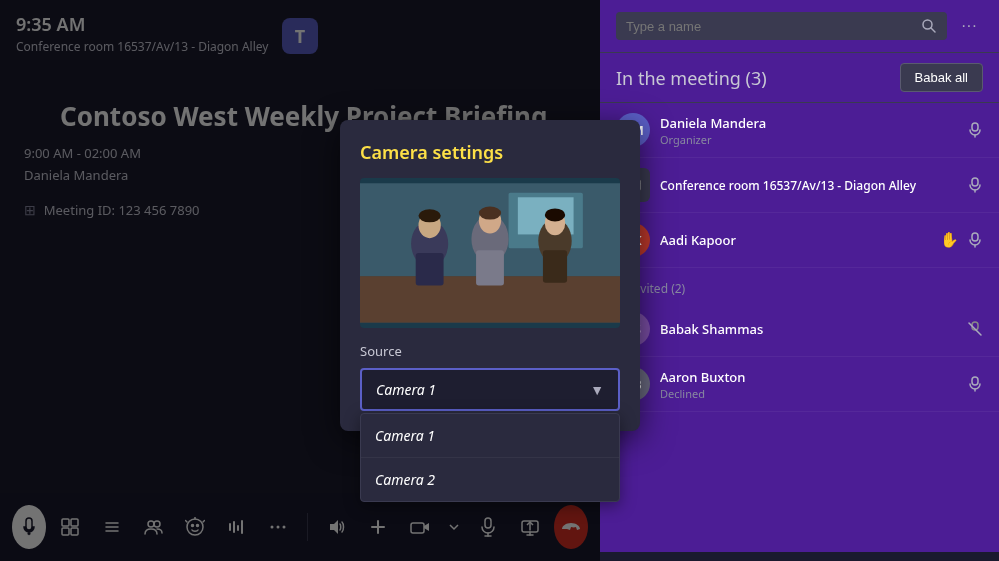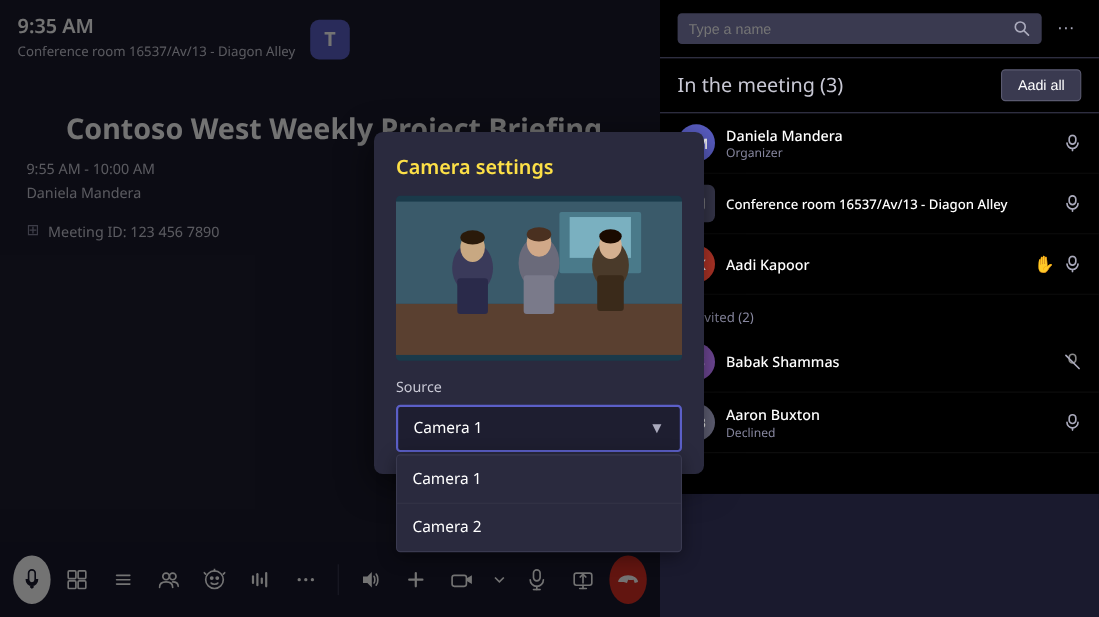--- a/index.html
+++ b/index.html
@@ -135,22 +135,22 @@
     .toolbar-btn.end-call {
       background: #d93025;
       color: #ffffff;
     }
 
     
     .right-panel {
       position: absolute;
       right: 0; top: 0;
       width: 399px;
-      height: 449px;
-      background: #000000;
+      height: 552px;
+      background: #4c1d95;
       display: flex;
       flex-direction: column;
     }
 
     .participants-header {
       padding: 12px 16px;
       display: flex;
       align-items: center;
       gap: 8px;
       border-bottom: 1px solid #3a3a50;
@@ -342,20 +342,21 @@
     }
 
     .source-label {
       color: #c8c8d4;
       font-size: 13px;
       margin-bottom: 8px;
     }
 
     .source-select-container {
       position: relative;
+      font-style: italic;
     }
 
     .source-select-box {
       width: 100%;
       background: #1e1e30;
       border: 2px solid #5b5fc7;
       border-radius: 4px;
       color: #ffffff;
       font-size: 14px;
       padding: 10px 14px;
@@ -408,21 +409,21 @@
     <div class="time">9:35 AM</div>
     <div class="room-name">Conference room 16537/Av/13 - Diagon Alley</div>
   </div>
 
   <div class="teams-logo">
     <div class="teams-icon">T</div>
   </div>
 
   <div class="meeting-info">
     <div class="meeting-title">Contoso West Weekly Project Briefing</div>
-    <div class="meeting-time">9:55 AM - 10:00 AM</div>
+    <div class="meeting-time">9:00 AM - 02:00 AM</div>
     <div class="meeting-organizer">Daniela Mandera</div>
     <div class="meeting-id">
       <span class="grid-icon">⊞</span>
       <span>Meeting ID: 123 456 7890</span>
     </div>
   </div>
 
   <div class="bottom-toolbar">
 
     <button class="toolbar-btn active-mic" title="Microphone">
@@ -553,21 +554,21 @@
           <circle cx="6.5" cy="6.5" r="4.5"></circle>
           <line x1="10" y1="10" x2="14" y2="14" stroke-linecap="round"></line>
         </svg>
       </button>
     </div>
     <button class="more-btn">···</button>
   </div>
 
   <div class="in-meeting-row">
     <span class="in-meeting-label">In the meeting (3)</span>
-    <button class="mute-all-btn">Aadi all</button>
+    <button class="mute-all-btn">Babak all</button>
   </div>
 
   <div class="participant-list">
 
     <div class="participant-item">
       <div class="participant-avatar" style="background:#5b5fc7;">DM</div>
       <div class="participant-info">
         <div class="participant-name">Daniela Mandera</div>
         <div class="participant-role">Organizer</div>
       </div>

